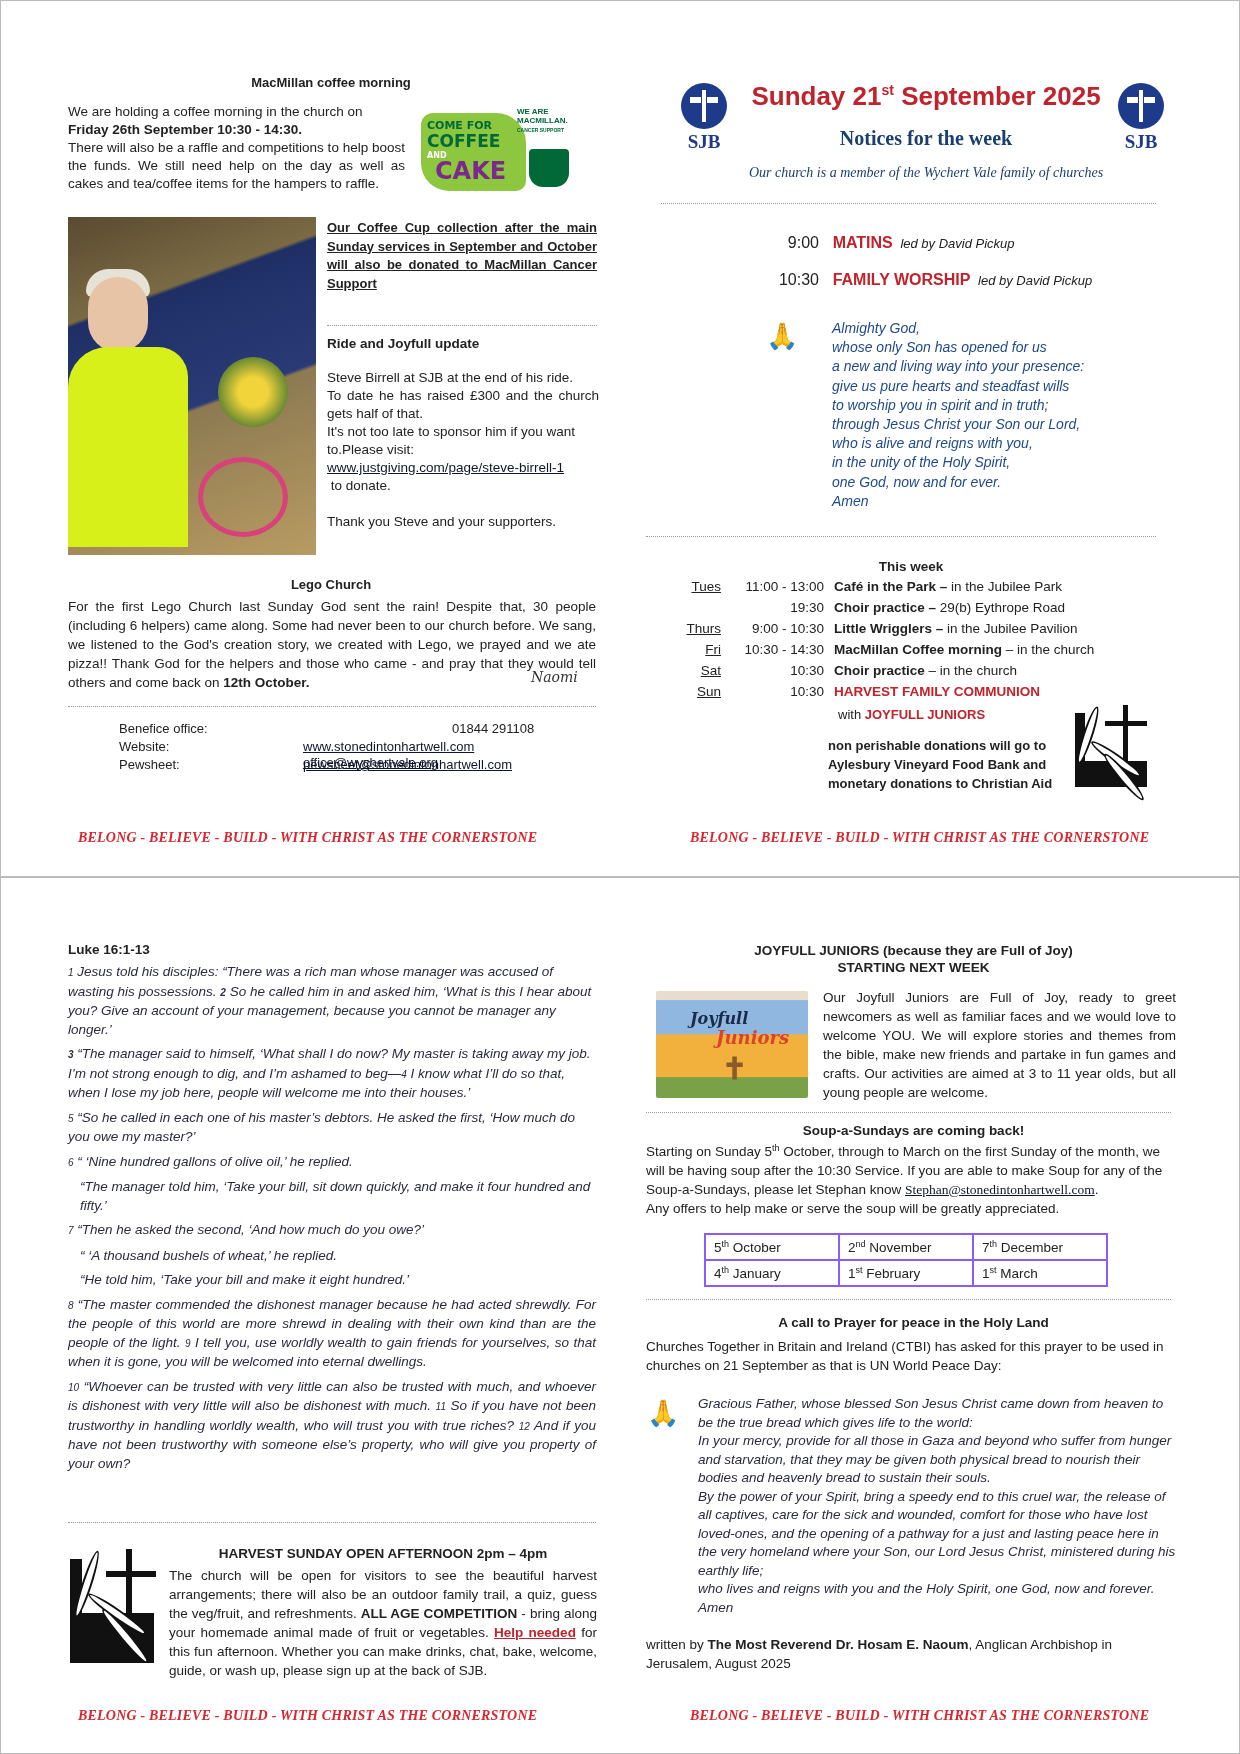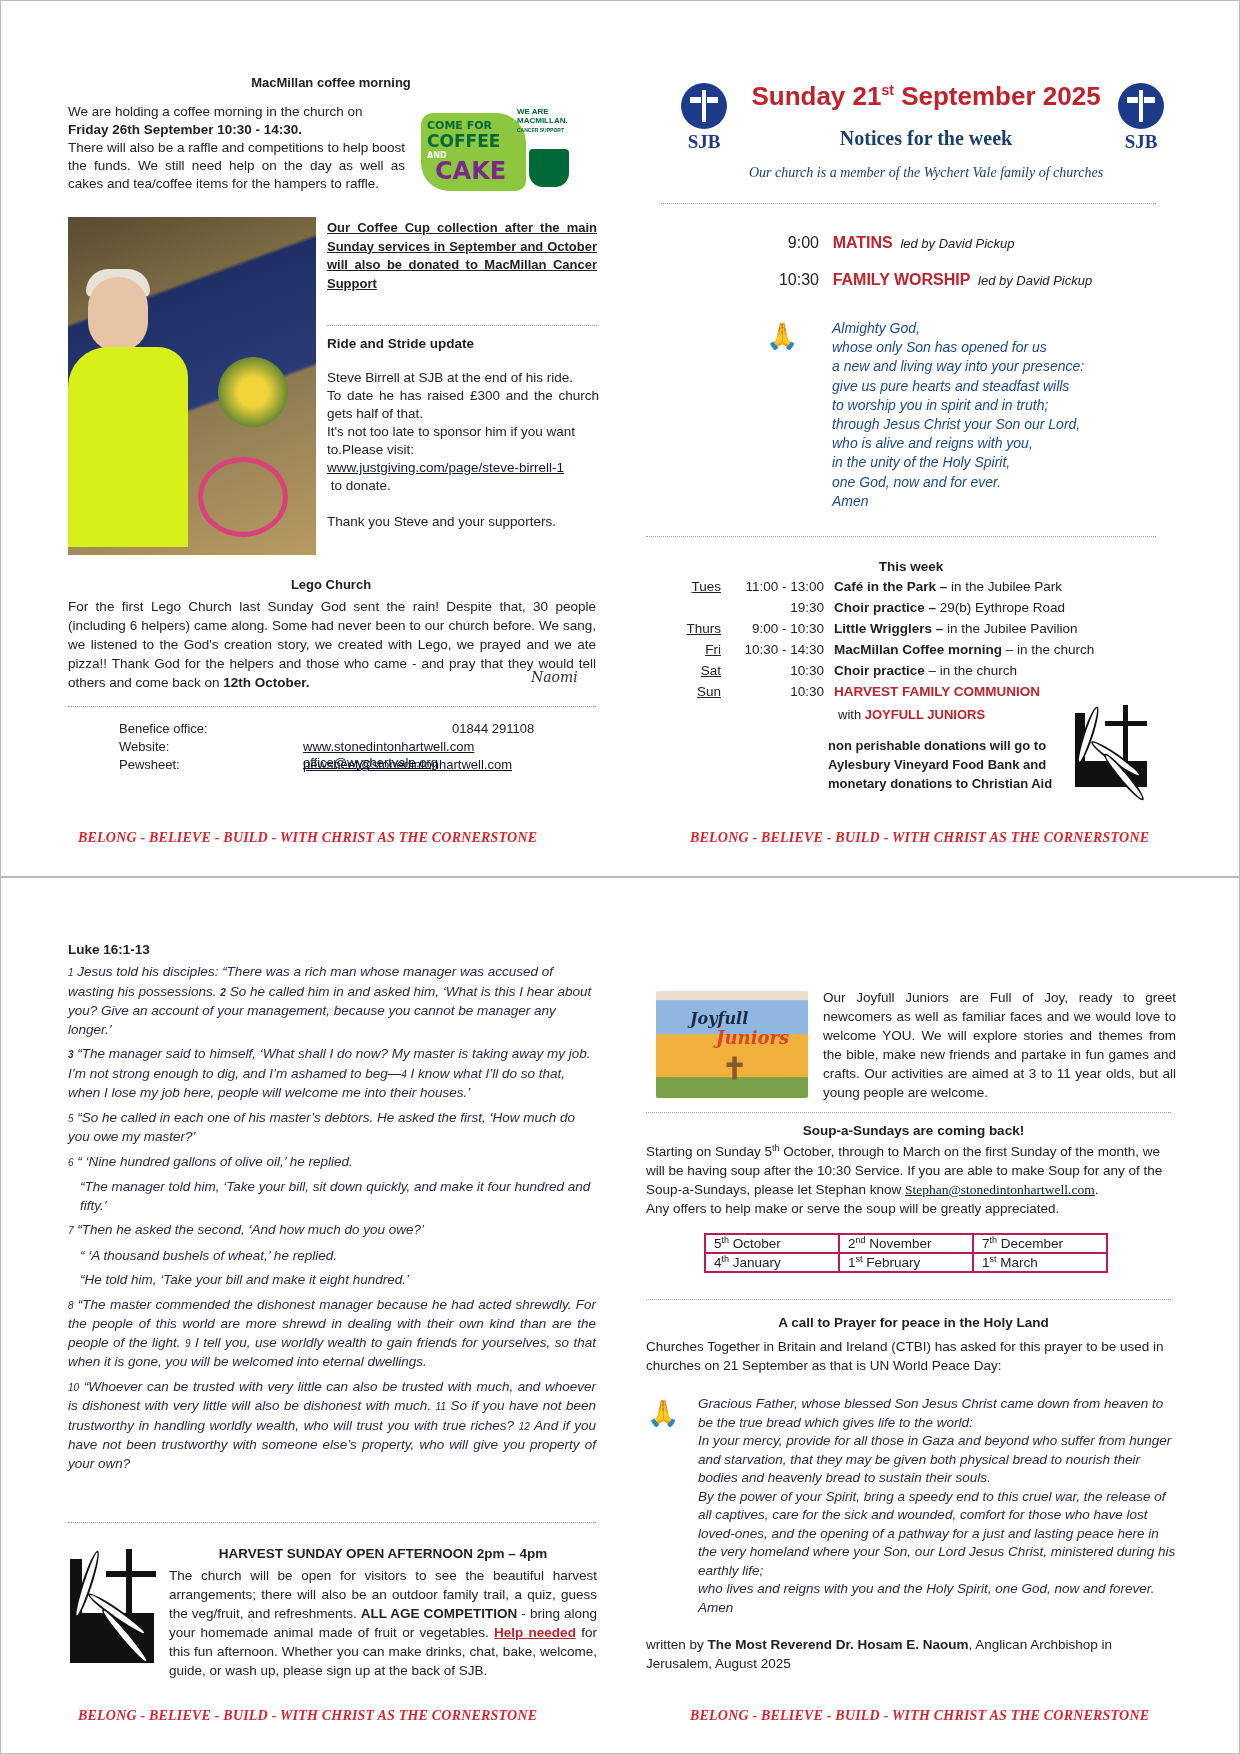--- a/index.html
+++ b/index.html
@@ -49,21 +49,21 @@
   .harvest-icon .wheat { position: absolute; width: 10px; height: 60px; border: 2px solid #111; border-radius: 50%; background: #fff; }
 
   .verse-num { font-size: 10px; }
   .scripture p { font-style: italic; color: #2a2a40; margin-bottom: 6px; line-height: 18.5px; }
   .scripture p.indent { padding-left: 12px; }
 
   .jj-img { background: linear-gradient(180deg, #e8dccd 0%, #e8dccd 8%, #8fb7e0 9%, #8fb7e0 40%, #f2b13c 41%, #f2b13c 80%, #7aa048 81%, #7aa048 100%); border-radius: 2px; }
   .jj-img span { position: absolute; font-family: "DejaVu Serif", serif; font-style: italic; font-weight: bold; }
 
   .soup-table { border-collapse: collapse; }
-  .soup-table td { border: 2px solid #be185d; padding: 0 8px; height: 19px; font-size: 13.5px; width: 134px; }
+  .soup-table td { border: 2px solid #8b5cf6; padding: 0 8px; height: 26px; font-size: 13.5px; width: 134px; }
   sup { font-size: 9px; vertical-align: super; line-height: 0; }
 </style>
 </head>
 <body>
 
 <div class="page top">
 
   <div class="abs bold center" style="left:60px; top:74px; width:540px; font-size:13px;">MacMillan coffee morning</div>
   <div class="abs" style="left:67px; top:102px; width:337px; font-size:13.5px;">
     <p>We are holding a coffee morning in the church on</p>
@@ -88,21 +88,21 @@
     <div class="head"></div>
     <div class="jacket"></div>
     <div class="flowers"></div>
     <div class="bike"></div>
   </div>
 
   <div class="abs bold justify" style="left:326px; top:218px; width:270px; font-size:13px; text-decoration:underline; line-height:18.5px;">Our Coffee Cup collection after the main Sunday services in September and October will also be donated to  MacMillan Cancer Support</div>
   <div class="abs dotted" style="left:326px; top:324px; width:270px;"></div>
 
   <div class="abs" style="left:326px; top:334px; width:272px; font-size:13.5px;">
-    <p class="bold" style="margin-bottom:16px;">Ride and Stride update</p>
+    <p class="bold" style="margin-bottom:16px;">Ride and Joyfull update</p>
     <p>Steve Birrell at SJB at the end of his ride.</p>
     <p class="justify">To date he has raised £300 and the church gets half of that.</p>
     <p>It's not too late to sponsor him if you want to.Please visit:</p>
     <p><a class="link">www.justgiving.com/page/steve-birrell-1</a></p>
     <p style="white-space:pre;"> to donate.</p>
     <p style="margin-top:18px;">Thank you Steve and your supporters.</p>
   </div>
 
   <div class="abs bold center" style="left:60px; top:576px; width:540px; font-size:13px;">Lego Church</div>
   <div class="abs justify" style="left:67px; top:596px; width:528px; font-size:13.5px; line-height:19px;">
@@ -257,20 +257,24 @@
     <div class="wheat" style="left:44px; top:36px; height:70px; transform:rotate(-55deg);"></div>
     <div class="wheat" style="left:52px; top:58px; height:70px; transform:rotate(-40deg);"></div>
   </div>
   <div class="abs bold center" style="left:168px; top:668px; width:428px; font-size:13.5px;">HARVEST SUNDAY OPEN AFTERNOON 2pm – 4pm</div>
   <div class="abs justify" style="left:168px; top:688px; width:428px; font-size:13.5px; line-height:19px;">
     <span>The church will be open for visitors to see the beautiful harvest arrangements; there will also be an outdoor family trail, a quiz, guess the veg/fruit, and refreshments. </span><b>ALL AGE COMPETITION</b><span> - bring along your homemade animal made of fruit or vegetables. </span><b class="red" style="text-decoration:underline;">Help needed</b><span> for this fun afternoon. Whether you can make drinks, chat, bake, welcome, guide, or wash up, please sign up at the back of SJB.</span>
   </div>
 
   <div class="abs footer" style="left:77px; top:830px;">BELONG  -  BELIEVE  -  BUILD  -  WITH CHRIST AS THE CORNERSTONE</div>
 
+  <div class="abs bold center" style="left:645px; top:64px; width:535px; font-size:13.5px; line-height:17px;">
+    <div>JOYFULL JUNIORS (because they are Full of Joy)</div>
+    <div>STARTING NEXT WEEK</div>
+  </div>
   <div class="abs jj-img" style="left:655px; top:113px; width:152px; height:107px;">
     <span style="left:34px; top:18px; font-size:16px; color:#1a2a4a;">Joyfull</span>
     <span style="left:60px; top:36px; font-size:18px; color:#d9442d;">Juniors</span>
     <span style="left:66px; top:60px; font-size:30px; color:#8a5a2a; font-style:normal;">✝</span>
   </div>
   <div class="abs justify" style="left:822px; top:110px; width:353px; font-size:13.5px; line-height:19px;">Our Joyfull Juniors are Full of Joy, ready to greet newcomers as well as familiar faces and we would love to welcome YOU. We will explore stories and themes from the bible, make new friends and partake in fun games and crafts. Our activities are aimed at 3 to 11 year olds, but all young people are welcome.</div>
   <div class="abs dotted" style="left:645px; top:234px; width:525px;"></div>
 
   <div class="abs bold center" style="left:645px; top:245px; width:535px; font-size:13.5px;">Soup-a-Sundays are coming back!</div>
   <div class="abs" style="left:645px; top:264px; width:535px; font-size:13.5px; line-height:19px;">

